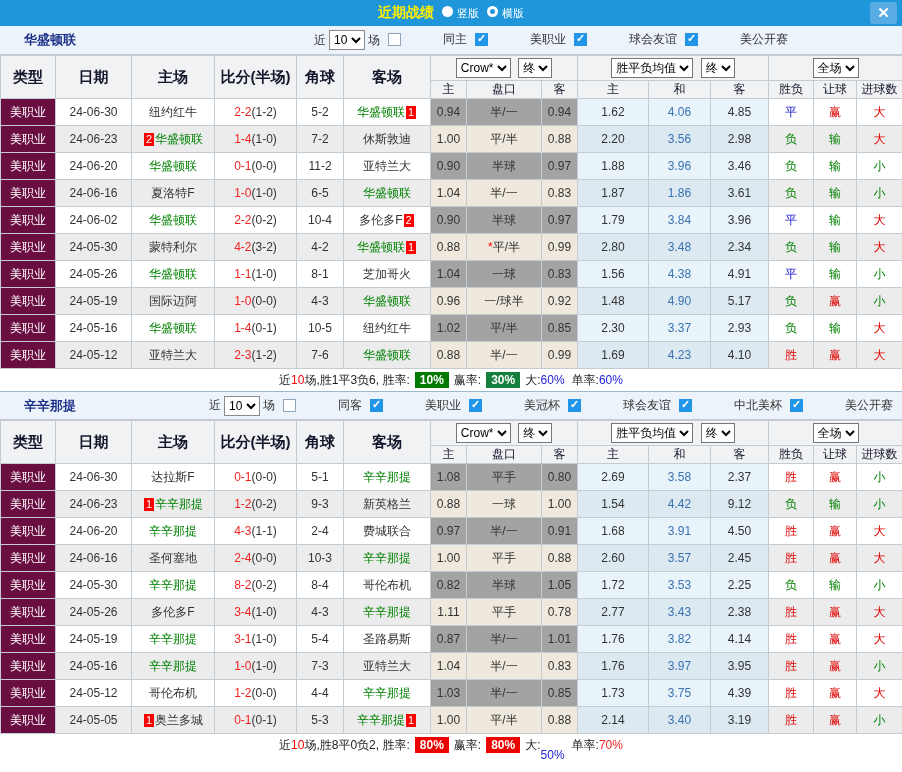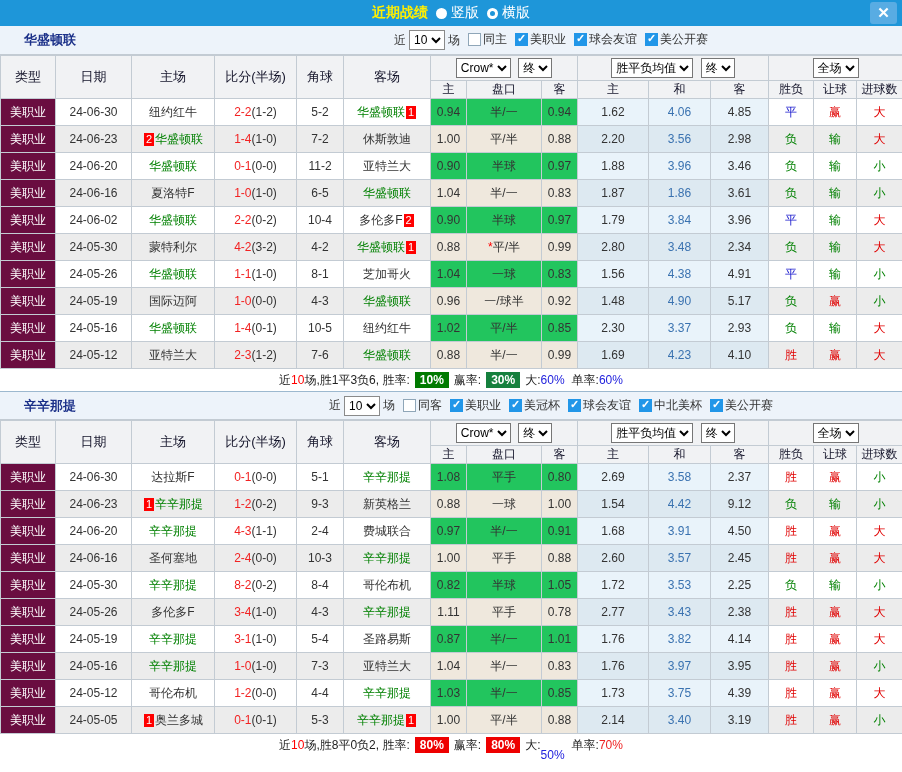--- a/index.html
+++ b/index.html
@@ -2,48 +2,48 @@
 <html><head>
 <meta charset="utf-8">
 <style>
   * { box-sizing: border-box; }
   body { margin:0; background:#fff; font-family:"Liberation Sans","DejaVu Sans",sans-serif; }
   .app { width:902px; height:772px; overflow:hidden; font-size:12px; color:#333; background:#fff; }
 
   
   .titlebar { height:26px; background:#1e96d9; display:flex; align-items:center; justify-content:center; position:relative; }
   .title { color:#ffef00; font-weight:bold; font-size:14px; }
-  .radio-opt { display:inline-flex; align-items:center; gap:4px; color:#fff; margin-left:8px; font-size:14px; cursor:pointer; }
+  .radio-opt { display:inline-flex; align-items:flex-start; gap:4px; color:#fff; margin-left:8px; font-size:11px; cursor:pointer; }
   .radio { width:11px; height:11px; border-radius:50%; display:inline-block; }
   .radio.sel { background:#fff; }
   .radio.unsel { width:11px; height:11px; border:3px solid #fff; background:#1e96d9; }
   .close-btn { position:absolute; right:5px; top:2px; width:27px; height:22px; background:#58ace3; border:none; border-radius:3px; color:#fff; font-size:15px; font-weight:bold; line-height:20px; cursor:pointer; padding:0; }
 
   
   .team-section + .team-section .filter-row { border-top:1px solid #9cb8cf; }
   .filter-row { height:29px; background:#edf3fa; display:flex; align-items:center; border-bottom:1px solid #c3cbd3; }
   .team { color:#1c3189; font-weight:bold; font-size:13px; width:200px; padding-left:24px; }
   .controls { flex:1; display:flex; align-items:center; justify-content:center; }
   .controls select { font-size:12px; height:20px; margin:0 3px; border:1px solid #8a8a8a; background:#fff; }
-  .chk { display:inline-flex; align-items:center; cursor:pointer; }
+  .chk { display:inline-flex; align-items:center; cursor:pointer;gap:40px; }
   .chk input { appearance:none; -webkit-appearance:none; width:13px; height:13px; border:1px solid #8fa6b8; background:#fff; position:relative; margin:0 2px 0 8px; }
   .chk input:checked { background:#2196e8; border-color:#2196e8; }
   .chk input:checked::before { content:"✓"; position:absolute; left:1px; top:-2px; color:#fff; font-size:11px; font-weight:bold; }
 
   
   table { border-collapse:collapse; table-layout:fixed; width:902px; }
   th, td { border:1px solid #c3cbd3; text-align:center; padding:0; overflow:hidden; white-space:nowrap; }
   thead th { background:#f1f2f4; font-weight:normal; color:#14142a; }
-  .mainth { font-size:13px; }
+  .mainth { font-size:15px;font-weight:bold; }
   .grpth { height:25px; }
   .grpth select { font-size:12px; height:20px; border:1px solid #767676; background:#fff; margin:0 2px; }
   .subth { height:17px; font-size:12px; }
   tbody td { height:27px; font-size:12px; background:#fff; }
   tbody tr:nth-child(even) td { background:#ececec; }
-  tbody td.ah { background:#22c55e; }
+  tbody td.ah { background:#a3a3a3; }
   tbody tr:nth-child(even) td.ah { background:#efe8dd; }
   tbody td.avg { background:#e9f3fa; }
   tbody tr:nth-child(even) td.avg { background:#dde9f1; }
   tbody td.avgD { color:#3a72b0; }
   td.type { background:#6a0d40 !important; color:#fff; }
   .team-green { color:#008000; }
   .score { color:#f22222; }
   .half { color:#333; }
   .badge { display:inline-block; background:#f00; color:#fff; font-size:11px; line-height:13px; padding:0 2px; margin:0 1px; }
   .star { color:#f00; }

